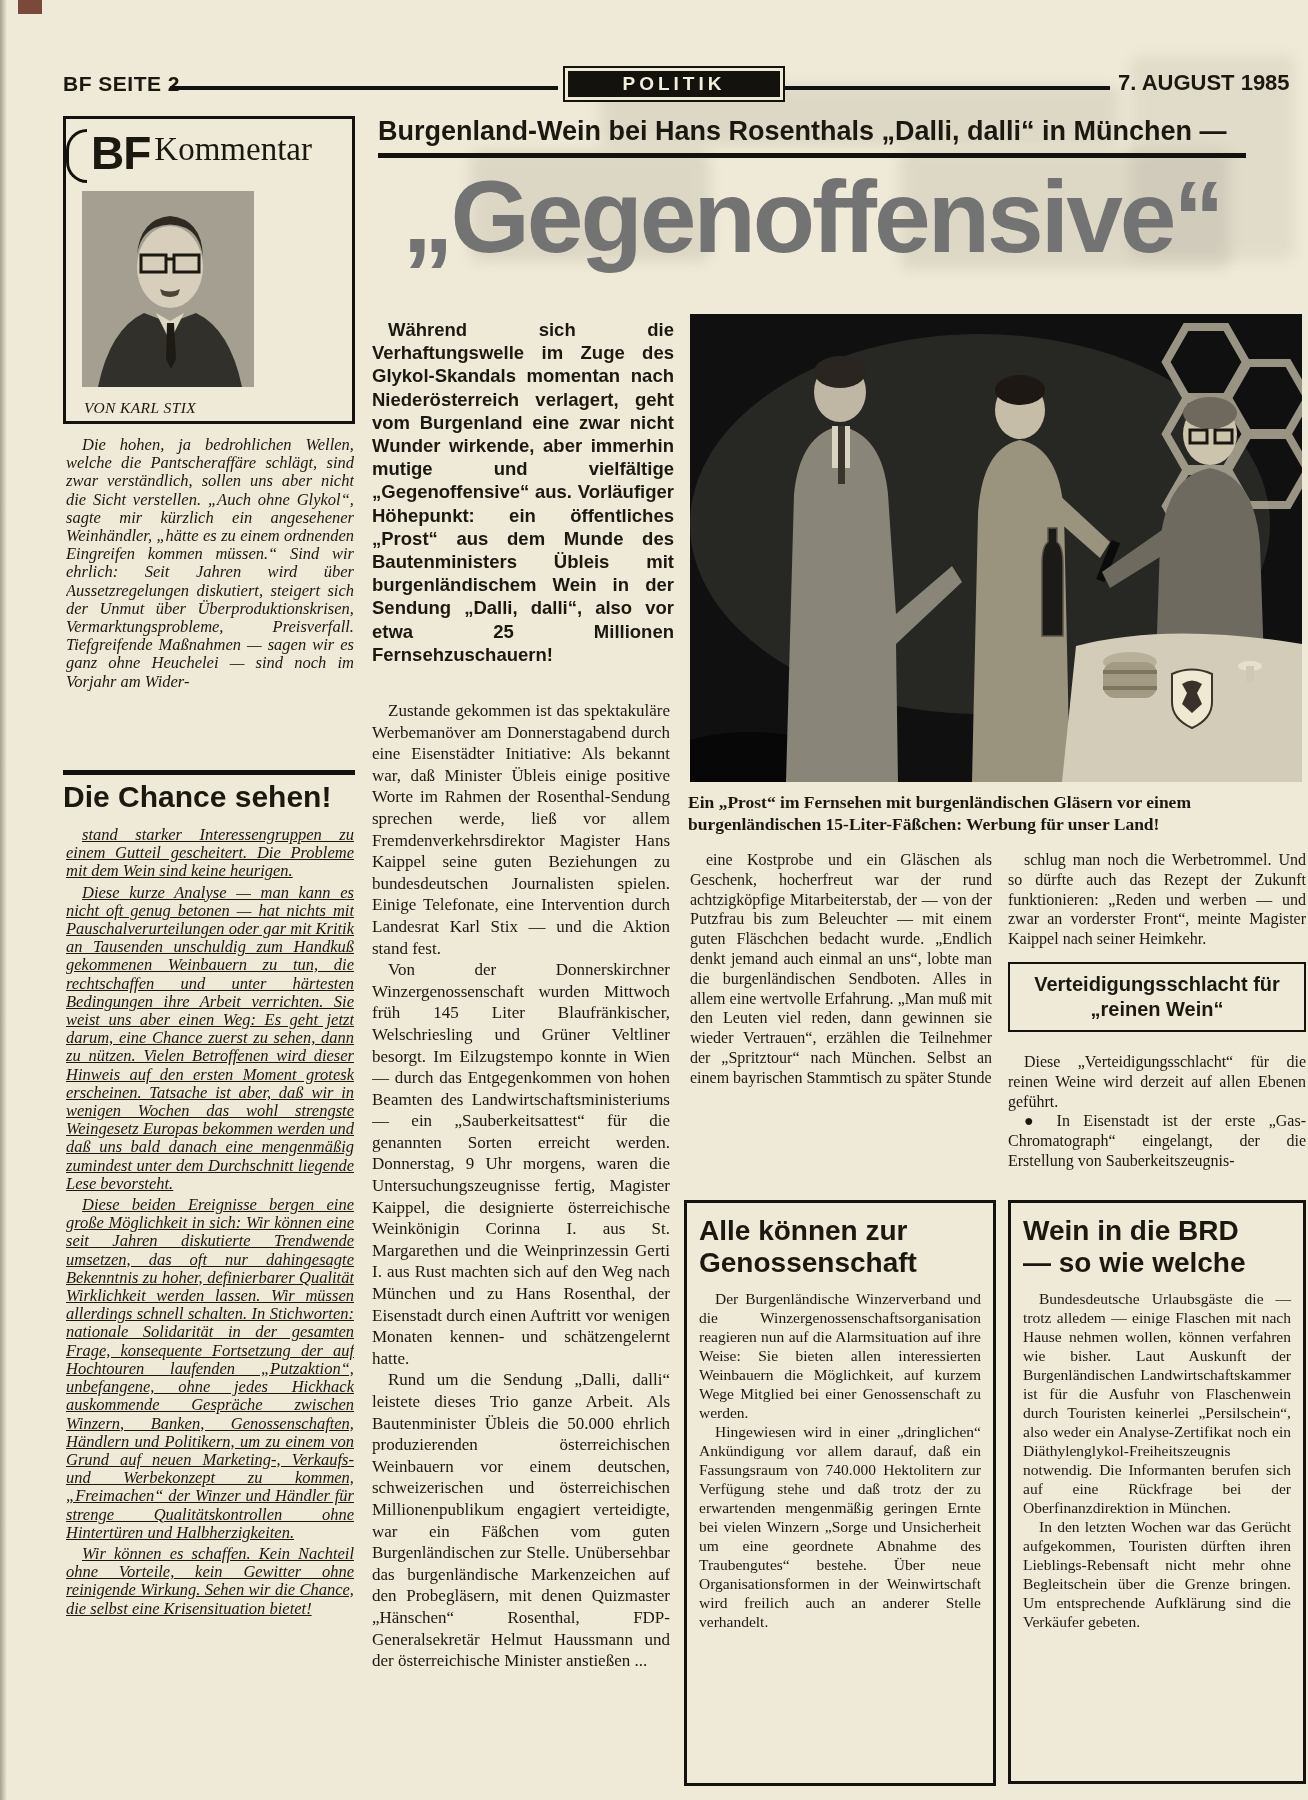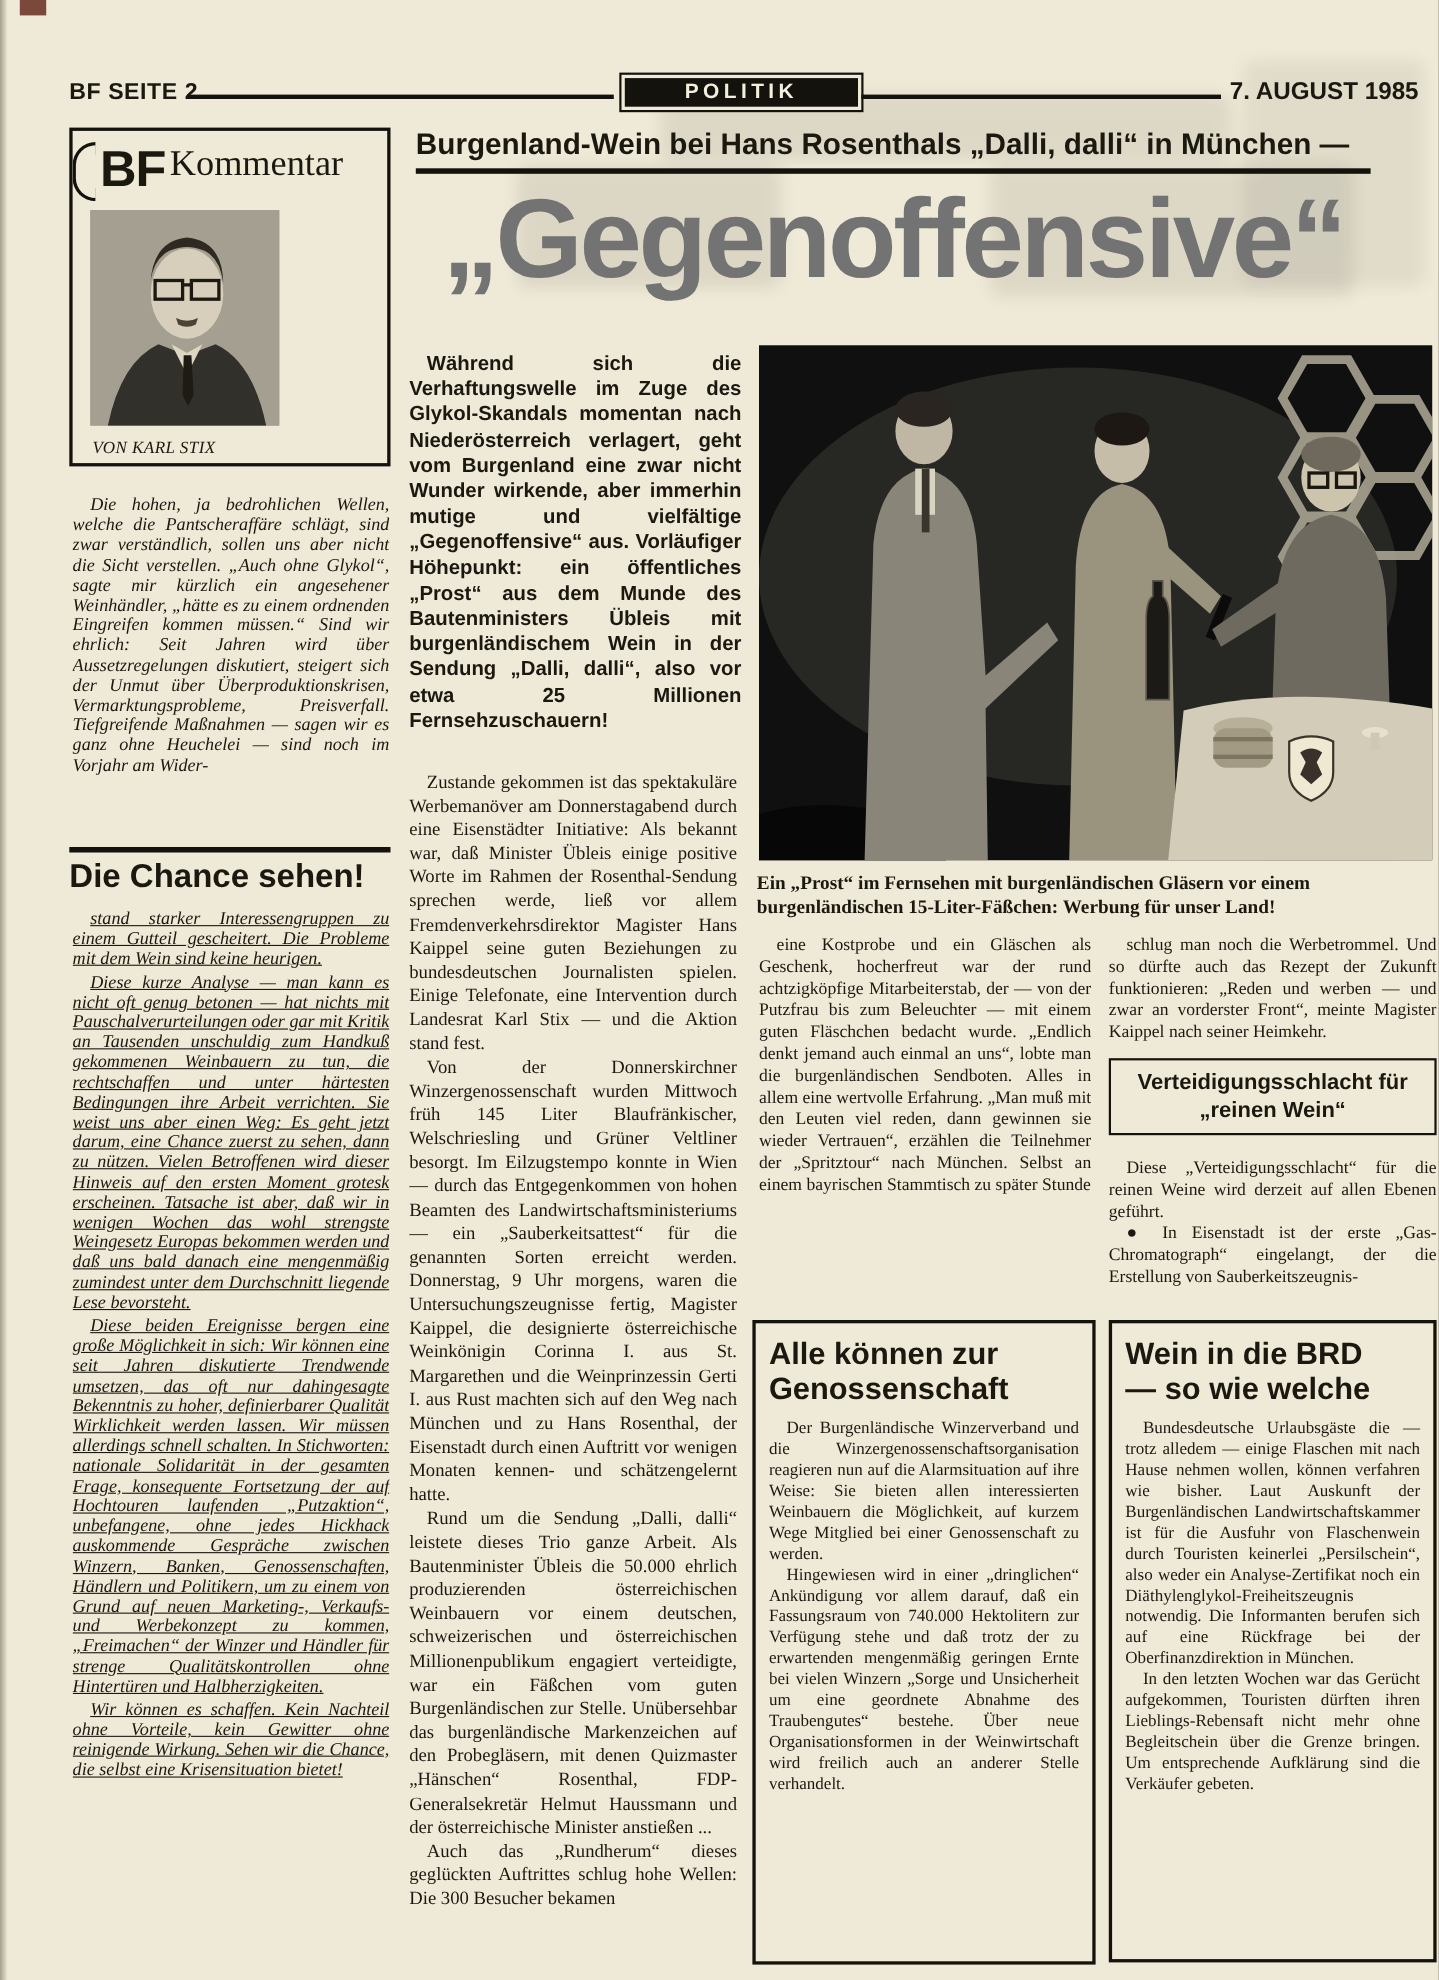--- a/index.html
+++ b/index.html
@@ -36,21 +36,21 @@
   .klogo { display:flex; align-items:flex-start; margin:10px 0 0 0; }
   .paren { width:18px; height:48px; border:3.5px solid #14120d; border-right:none;
     border-radius:26px 0 0 26px; margin-right:4px; }
   .bf-txt { font-family:"Liberation Sans",sans-serif; font-weight:bold; font-size:46px; letter-spacing:-1px; line-height:48px; }
   .kword { font-size:33px; margin-left:4px; line-height:40px; }
   .portrait { margin:8px 0 0 16px; width:172px; height:196px; background:#b3afa2; }
   .kbyline { margin:12px 0 0 18px; font-style:italic; font-size:15.5px; letter-spacing:.4px; }
 
   .kcol { text-align:justify; font-style:italic; font-size:16.5px; line-height:18.2px; }
   .kcol p { margin:0 0 3px 0; text-indent:16px; }
-  .kcol1 { left:66px; top:450px; width:288px; height:316px; overflow:hidden; }
+  .kcol1 { left:66px; top:436px; width:288px; height:316px; overflow:hidden; }
   .krule { left:63px; top:770px; width:292px; height:5px; background:#14120d; }
   .ksub { left:63px; top:780px; width:292px; font-weight:bold; font-size:30px; margin:0; }
   .kcol2 { left:66px; top:826px; width:288px; height:958px; overflow:hidden;text-decoration:underline; }
 
   
   .kicker { left:378px; top:116px; width:900px; font-weight:bold; font-size:27px; white-space:nowrap; }
   .kicker-rule { left:378px; top:153px; width:868px; height:5px; background:#14120d; }
   .headline { left:372px; top:160px; width:880px; margin:0; text-align:center;
     font-weight:bold; font-size:102px; letter-spacing:-3px; line-height:1.12; color:#737373; }
 
@@ -191,21 +191,20 @@
       <ellipse cx="560" cy="352" rx="12" ry="5" fill="#e6e0cc"></ellipse>
       <rect x="556" y="352" width="8" height="16" fill="#cfc8b2"></rect>
     </svg>
   </div>
   <div class="abs caption">Ein „Prost“ im Fernsehen mit burgenländischen Gläsern vor einem burgenländischen 15-Liter-Fäßchen: Werbung für unser Land!</div>
 
   <div class="abs bodycol acol1">
     <p>Zustande gekommen ist das spektakuläre Werbemanöver am Donnerstagabend durch eine Eisenstädter Initiative: Als bekannt war, daß Minister Übleis einige positive Worte im Rahmen der Rosenthal-Sendung sprechen werde, ließ vor allem Fremdenverkehrsdirektor Magister Hans Kaippel seine guten Beziehungen zu bundesdeutschen Journalisten spielen. Einige Telefonate, eine Intervention durch Landesrat Karl Stix — und die Aktion stand fest.</p>
     <p>Von der Donnerskirchner Winzergenossenschaft wurden Mittwoch früh 145 Liter Blaufränkischer, Welschriesling und Grüner Veltliner besorgt. Im Eilzugstempo konnte in Wien — durch das Entgegenkommen von hohen Beamten des Landwirtschaftsministeriums — ein „Sauberkeitsattest“ für die genannten Sorten erreicht werden. Donnerstag, 9 Uhr morgens, waren die Untersuchungszeugnisse fertig, Magister Kaippel, die designierte österreichische Weinkönigin Corinna I. aus St. Margarethen und die Weinprinzessin Gerti I. aus Rust machten sich auf den Weg nach München und zu Hans Rosenthal, der Eisenstadt durch einen Auftritt vor wenigen Monaten kennen- und schätzengelernt hatte.</p>
     <p>Rund um die Sendung „Dalli, dalli“ leistete dieses Trio ganze Arbeit. Als Bautenminister Übleis die 50.000 ehrlich produzierenden österreichischen Weinbauern vor einem deutschen, schweizerischen und österreichischen Millionenpublikum engagiert verteidigte, war ein Fäßchen vom guten Burgenländischen zur Stelle. Unübersehbar das burgenländische Markenzeichen auf den Probegläsern, mit denen Quizmaster „Hänschen“ Rosenthal, FDP-Generalsekretär Helmut Haussmann und der österreichische Minister anstießen ...</p>
-    <p>Auch das „Rundherum“ dieses geglückten Auftrittes schlug hohe Wellen: Die 300 Besucher bekamen</p>
   </div>
 
   <div class="abs bodycol acol2">
     <p>eine Kostprobe und ein Gläschen als Geschenk, hocherfreut war der rund achtzigköpfige Mitarbeiterstab, der — von der Putzfrau bis zum Beleuchter — mit einem guten Fläschchen bedacht wurde. „Endlich denkt jemand auch einmal an uns“, lobte man die burgenländischen Sendboten. Alles in allem eine wertvolle Erfahrung. „Man muß mit den Leuten viel reden, dann gewinnen sie wieder Vertrauen“, erzählen die Teilnehmer der „Spritztour“ nach München. Selbst an einem bayrischen Stammtisch zu später Stunde</p>
   </div>
 
   <div class="abs bodycol acol3">
     <p>schlug man noch die Werbetrommel. Und so dürfte auch das Rezept der Zukunft funktionieren: „Reden und werben — und zwar an vorderster Front“, meinte Magister Kaippel nach seiner Heimkehr.</p>
   </div>
 

